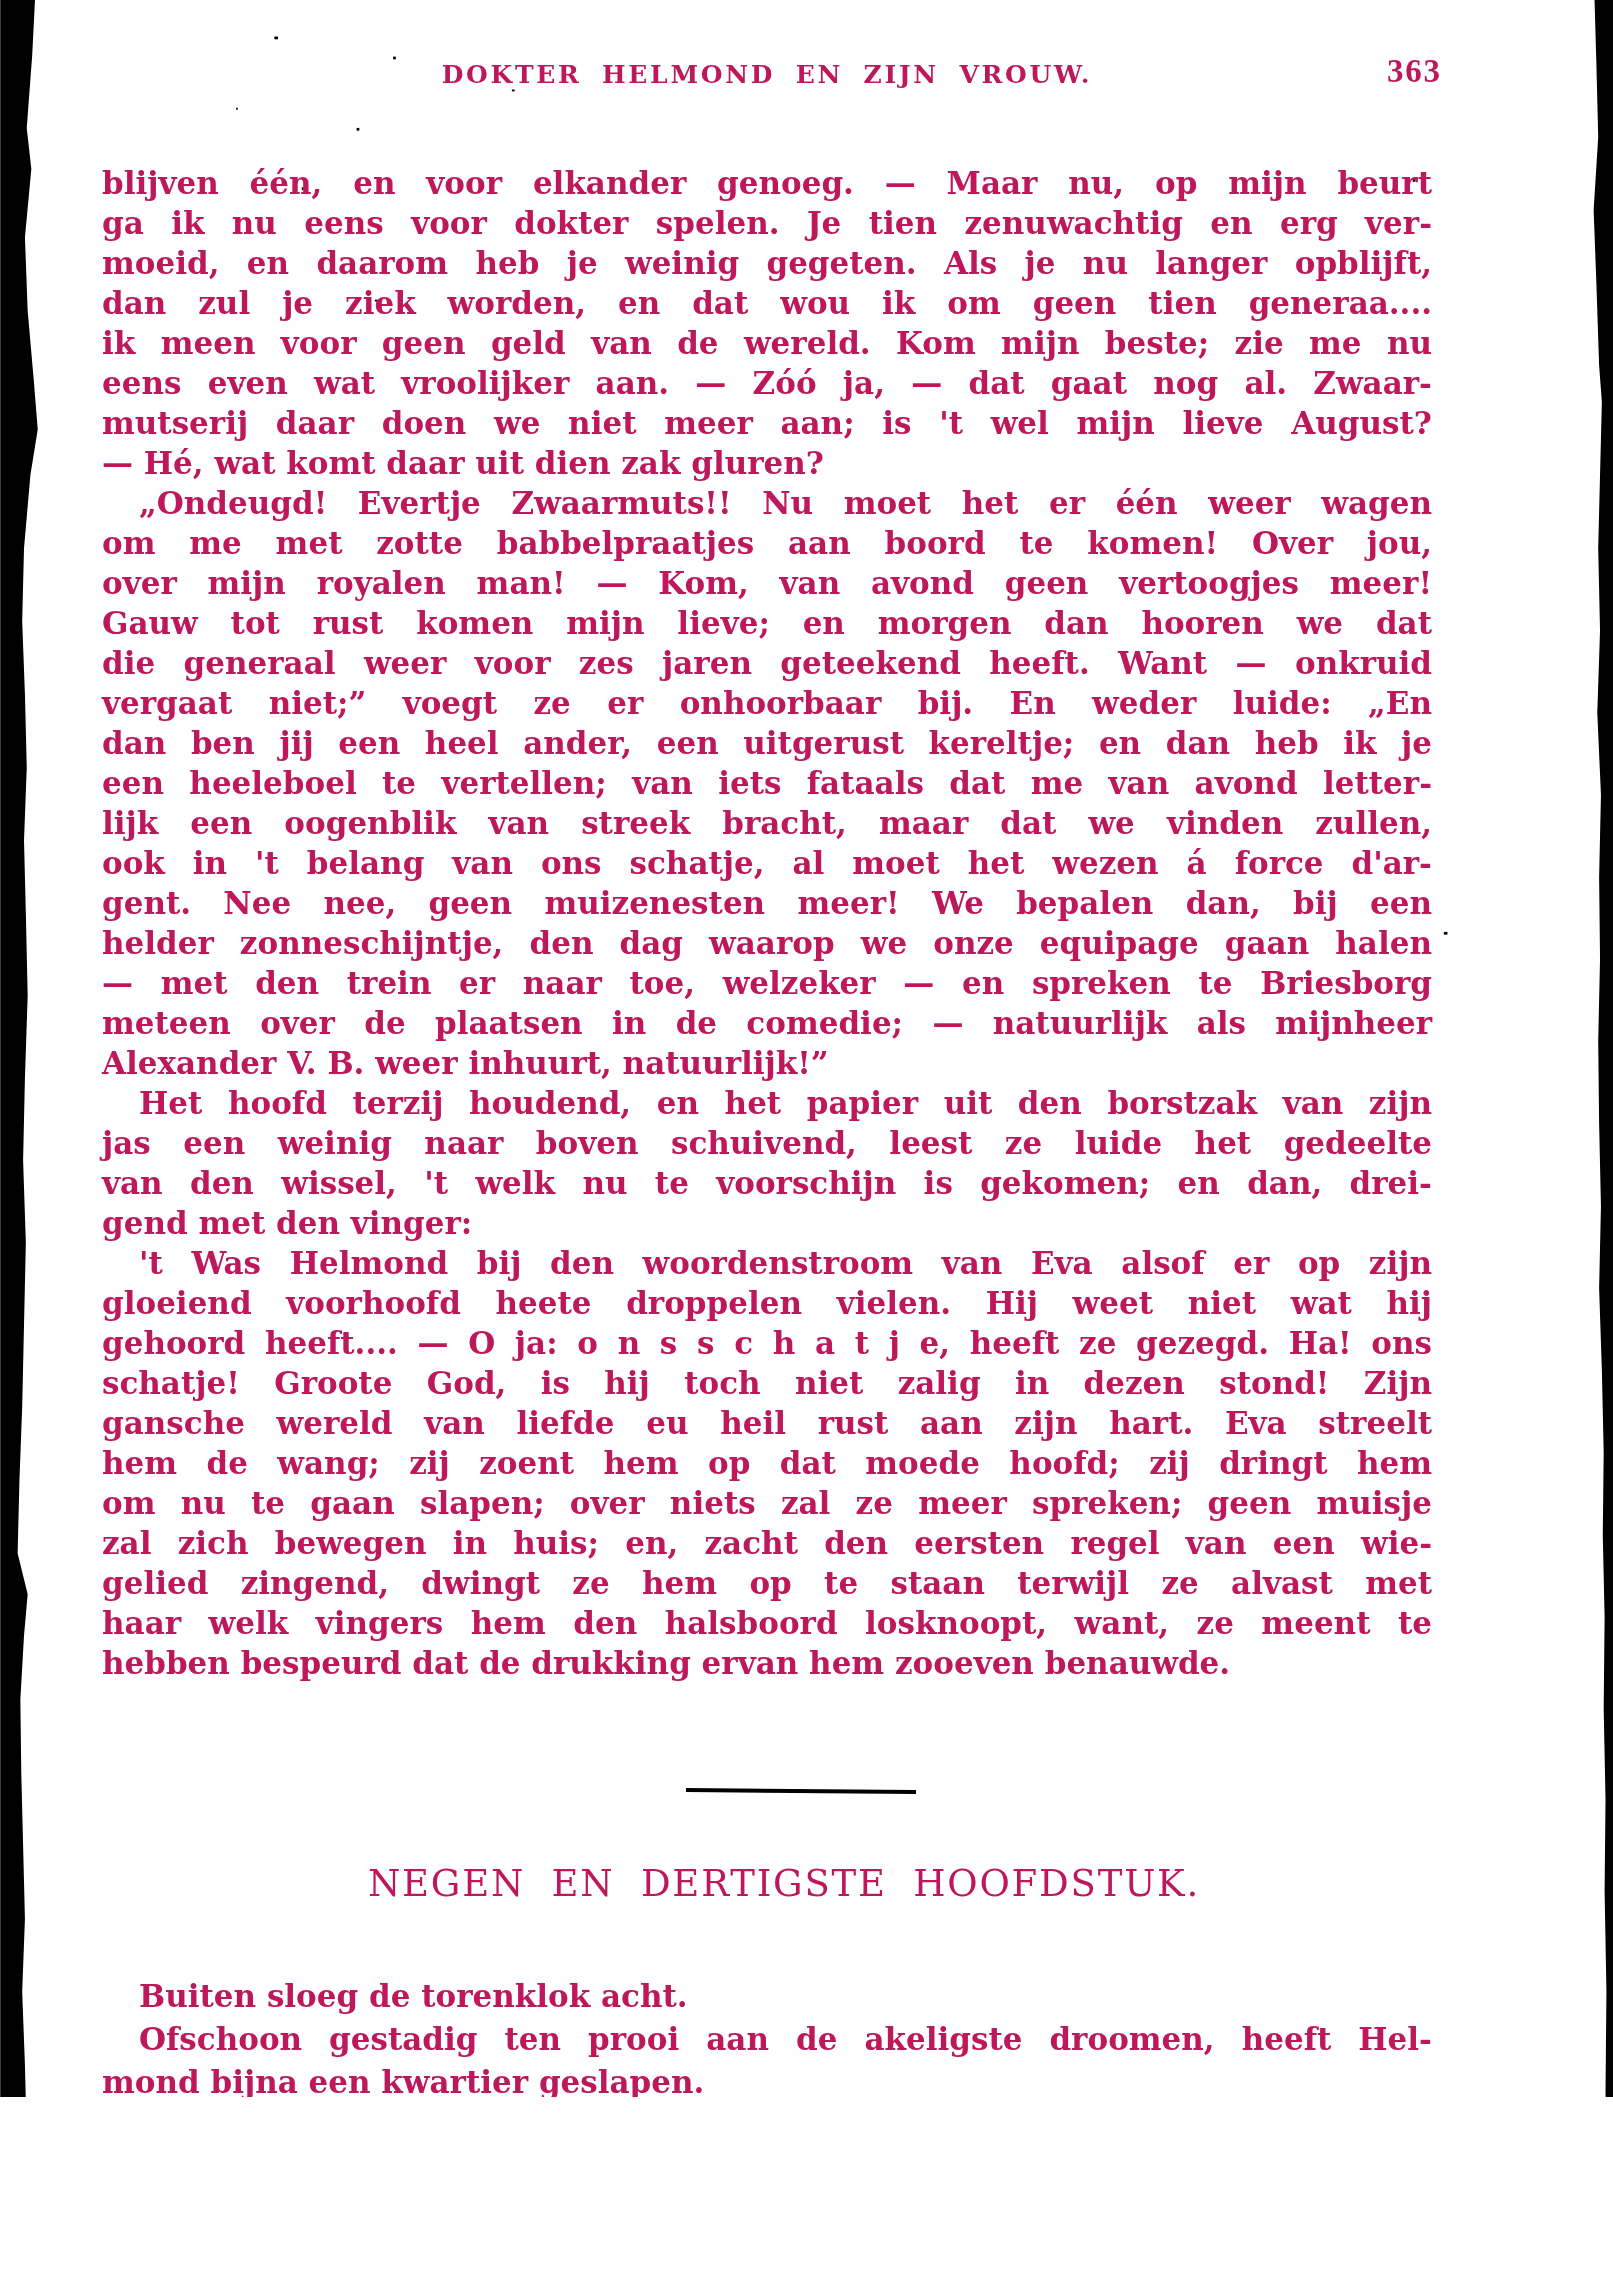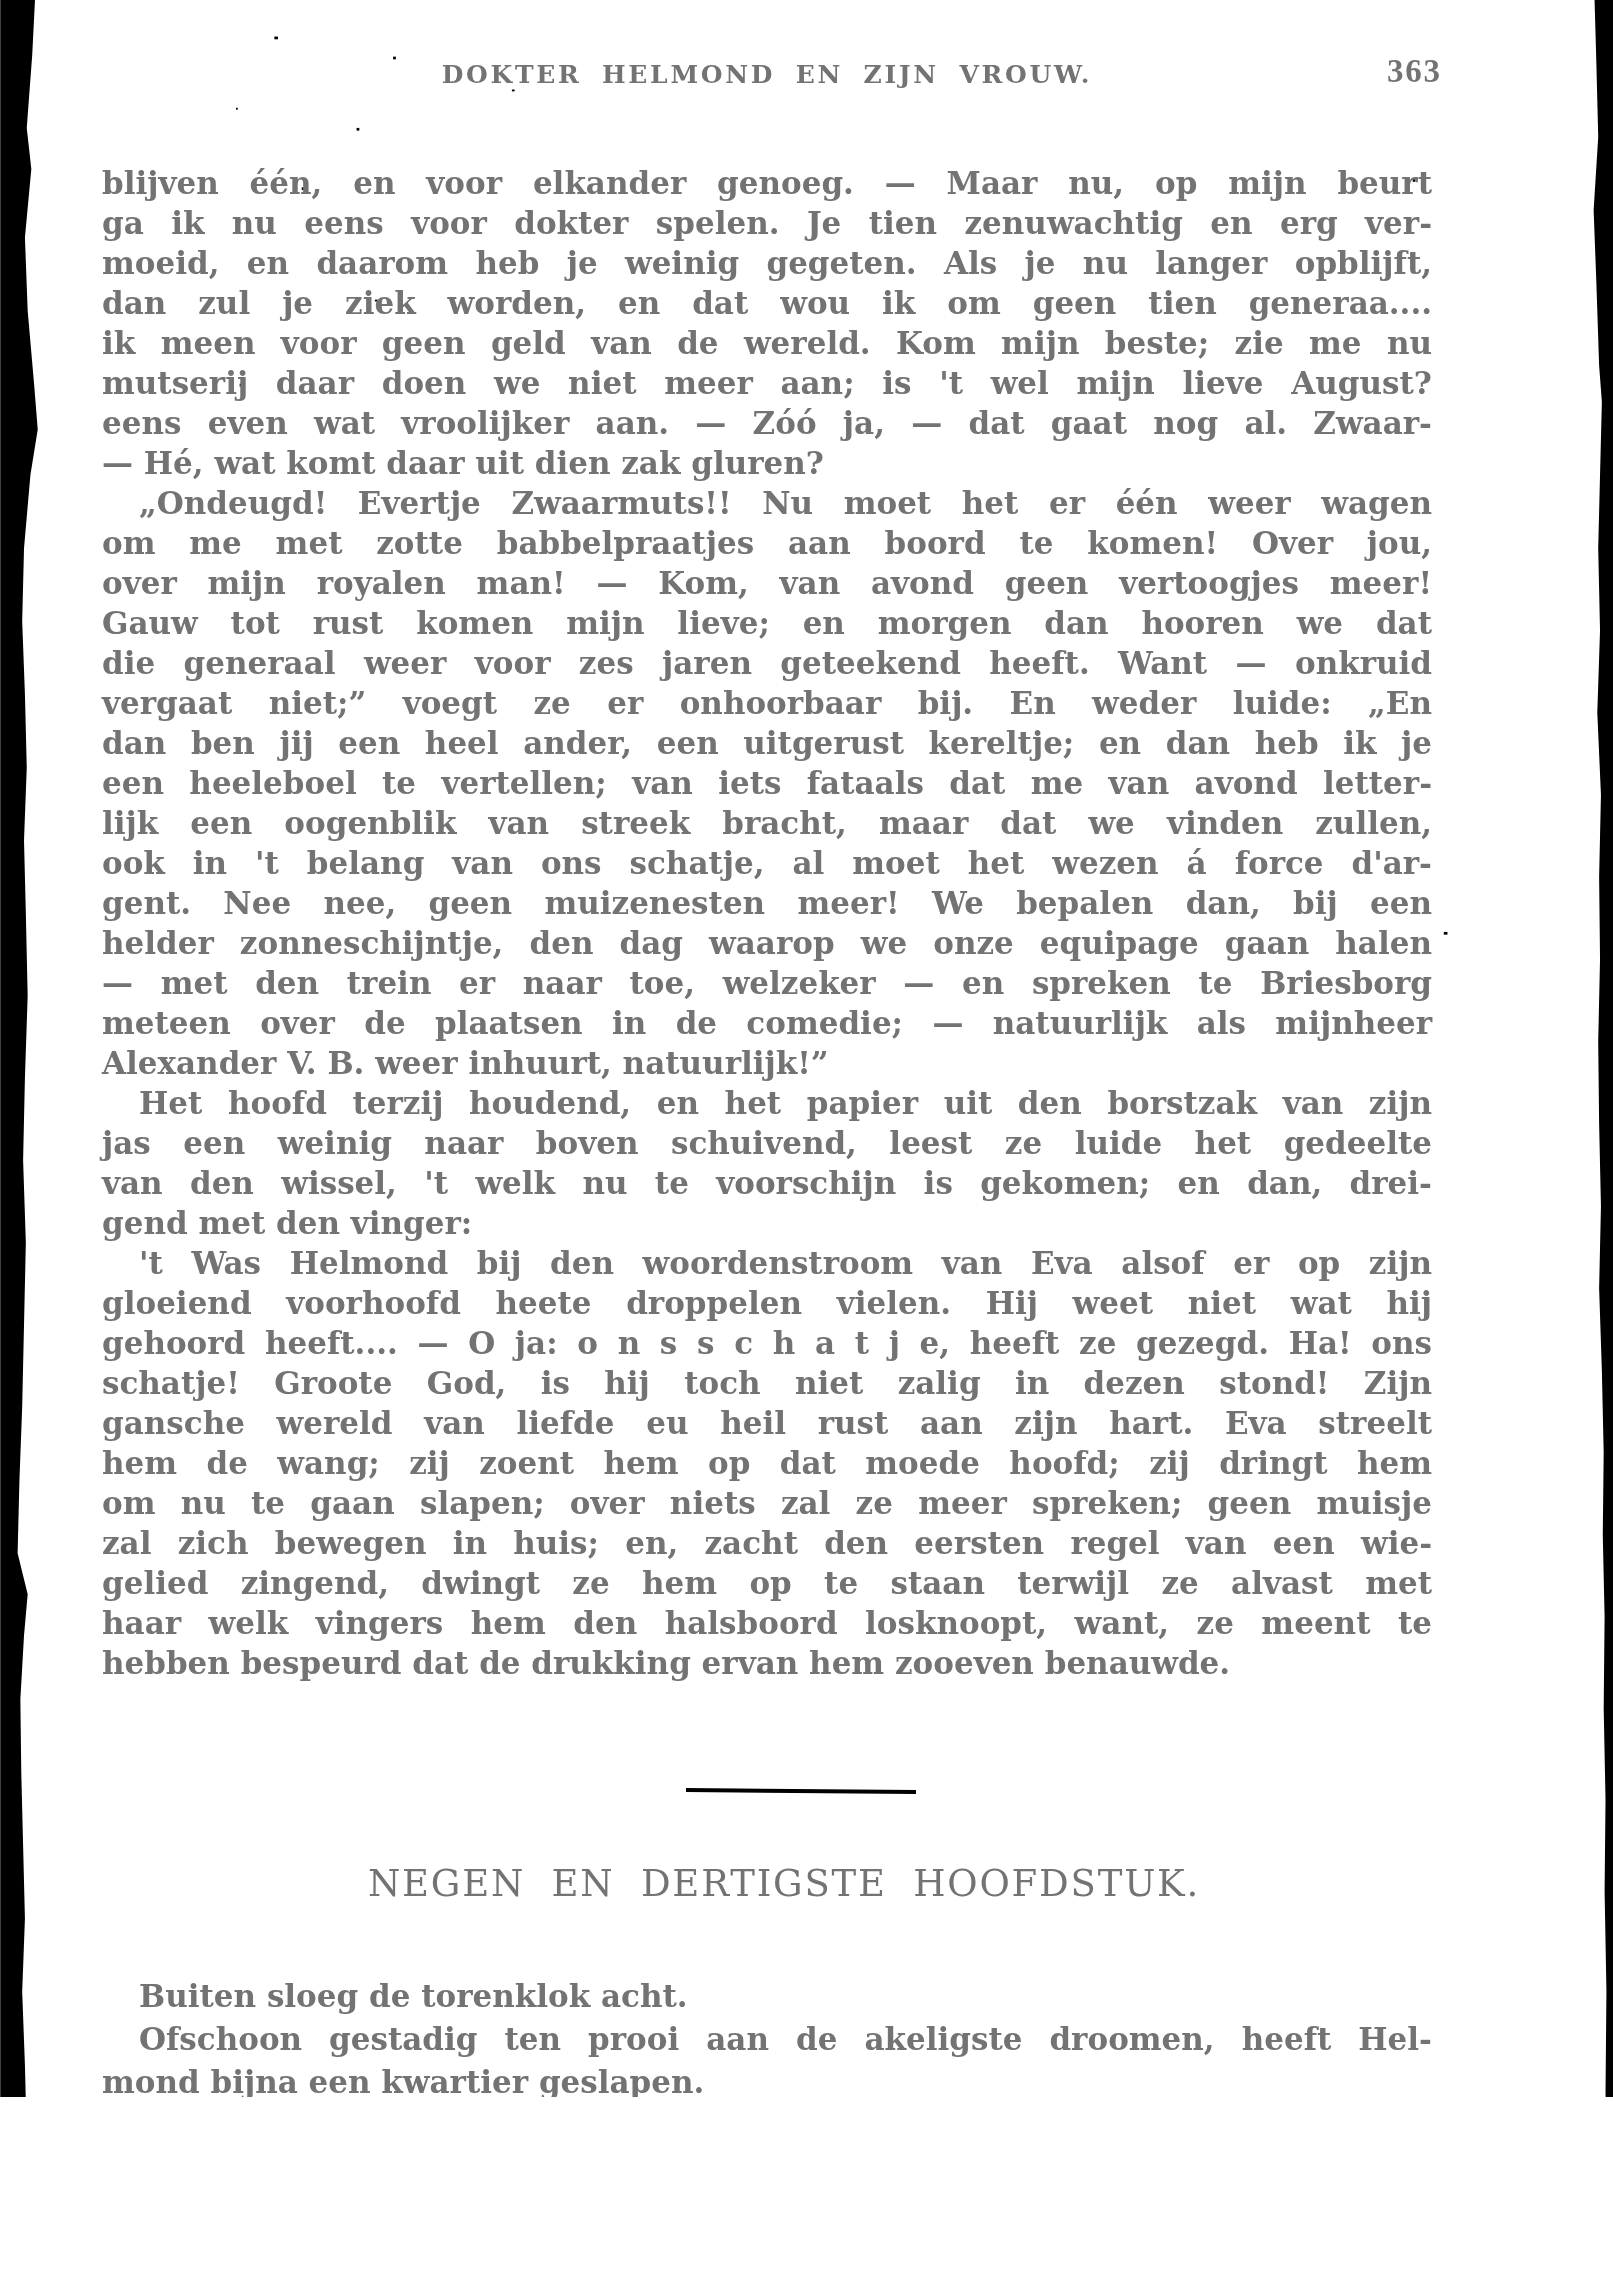--- a/index.html
+++ b/index.html
@@ -1,18 +1,18 @@
 <!DOCTYPE html>
 <html style="font-size:14.6px"><head>
 <meta charset="utf-8">
 <style>
   html,body{margin:0;padding:0;background:#ffffff;}
   .page{
     position:relative;width:1614px;height:2097px;background:#ffffff;
-    font-family:"DejaVu Serif", serif;color:#737373;overflow:hidden;
+    font-family:"DejaVu Serif", serif;color:#be185d;overflow:hidden;
   }
   .scan-edges{position:absolute;left:0;top:0;width:1614px;height:2285px;pointer-events:none;}
   .header-title{
     position:absolute;left:102px;top:60px;width:1330px;text-align:center;
     font-size:25px;font-weight:bold;letter-spacing:2.7px;word-spacing:9.1px;
   }
   .page-number{
     position:absolute;left:1387px;top:53px;width:82px;
     font-size:33px;font-weight:bold;letter-spacing:1.8px;font-family:Liberation Serif, serif;
   }
@@ -76,22 +76,22 @@
 
   <div class="page-number">363</div>
 
   <div class="body-text" id="body-text">
       <div class="para">
         <div class="line">blijven één, en voor elkander genoeg. — Maar nu, op mijn beurt</div>
         <div class="line">ga ik nu eens voor dokter spelen. Je tien zenuwachtig en erg ver-</div>
         <div class="line">moeid, en daarom heb je weinig gegeten. Als je nu langer opblijft,</div>
         <div class="line">dan zul je ziek worden, en dat wou ik om geen tien generaa....</div>
         <div class="line">ik meen voor geen geld van de wereld. Kom mijn beste; zie me nu</div>
+        <div class="line">eens even wat vroolijker aan. — Zóó ja, — dat gaat nog al. Zwaar-</div>
         <div class="line">mutserij daar doen we niet meer aan; is 't wel mijn lieve August?</div>
-        <div class="line">eens even wat vroolijker aan. — Zóó ja, — dat gaat nog al. Zwaar-</div>
         <div class="line para-end">— Hé, wat komt daar uit dien zak gluren?</div>
       </div>
       <div class="para">
         <div class="line indent">„Ondeugd! Evertje Zwaarmuts!! Nu moet het er één weer wagen</div>
         <div class="line">om me met zotte babbelpraatjes aan boord te komen! Over jou,</div>
         <div class="line">over mijn royalen man! — Kom, van avond geen vertoogjes meer!</div>
         <div class="line">Gauw tot rust komen mijn lieve; en morgen dan hooren we dat</div>
         <div class="line">die generaal weer voor zes jaren geteekend heeft. Want — onkruid</div>
         <div class="line">vergaat niet;” voegt ze er onhoorbaar bij. En weder luide: „En</div>
         <div class="line">dan ben jij een heel ander, een uitgerust kereltje; en dan heb ik je</div>

